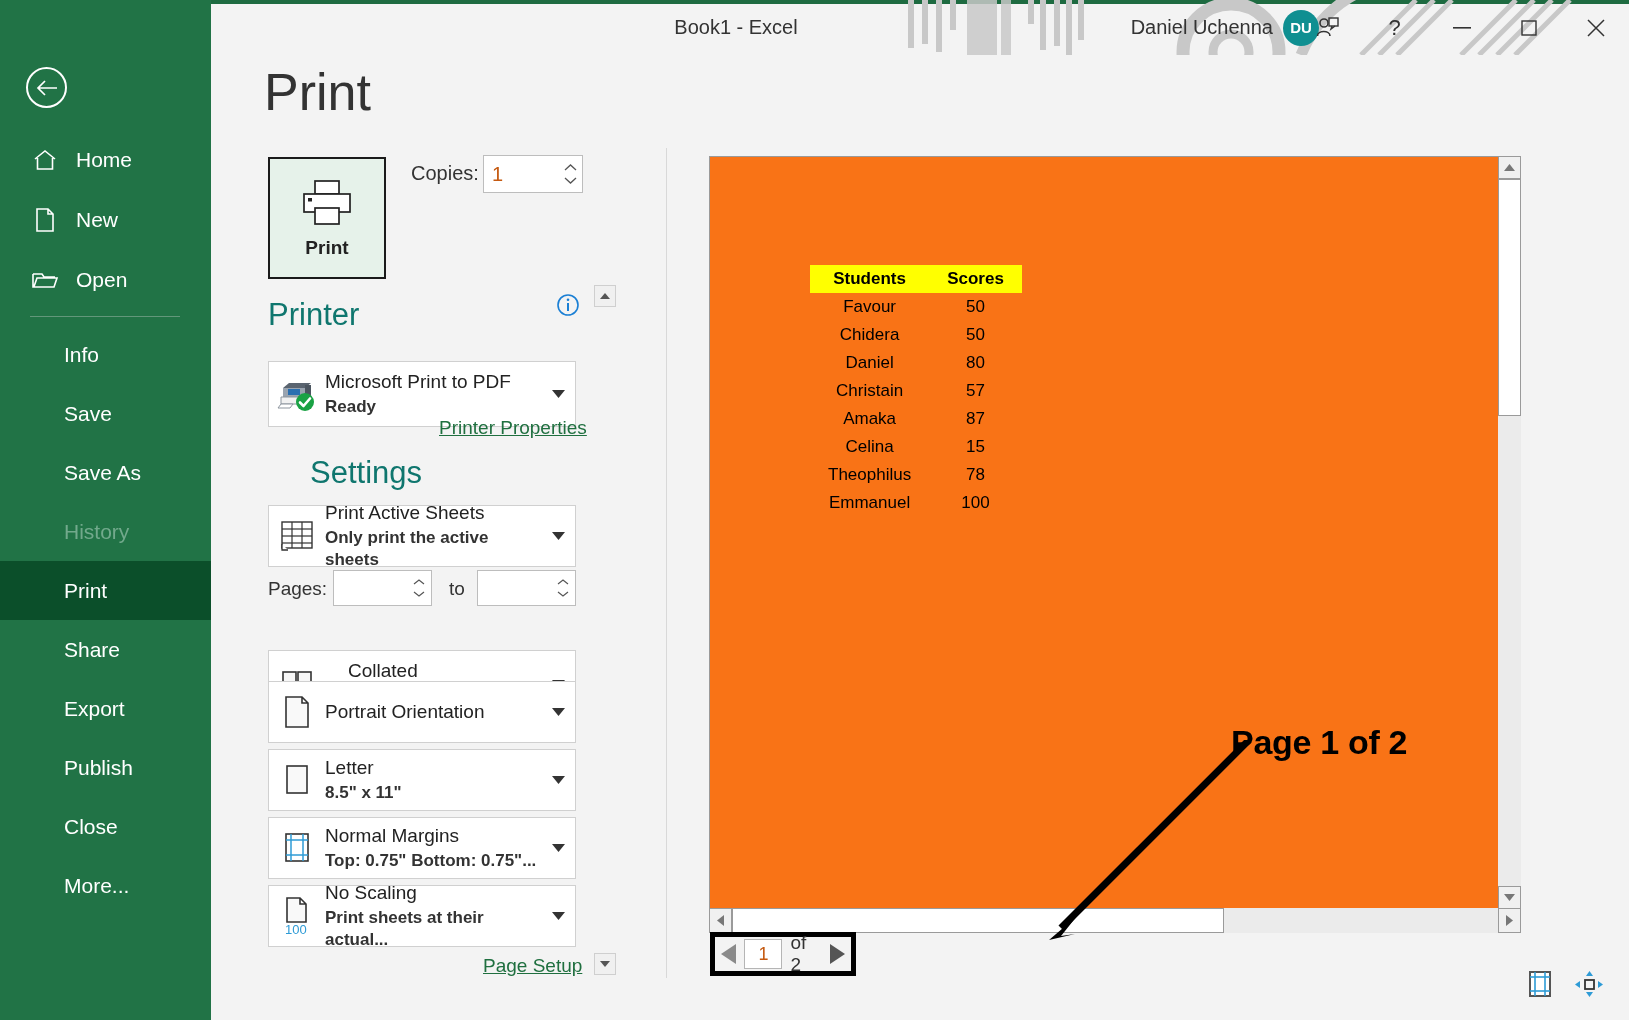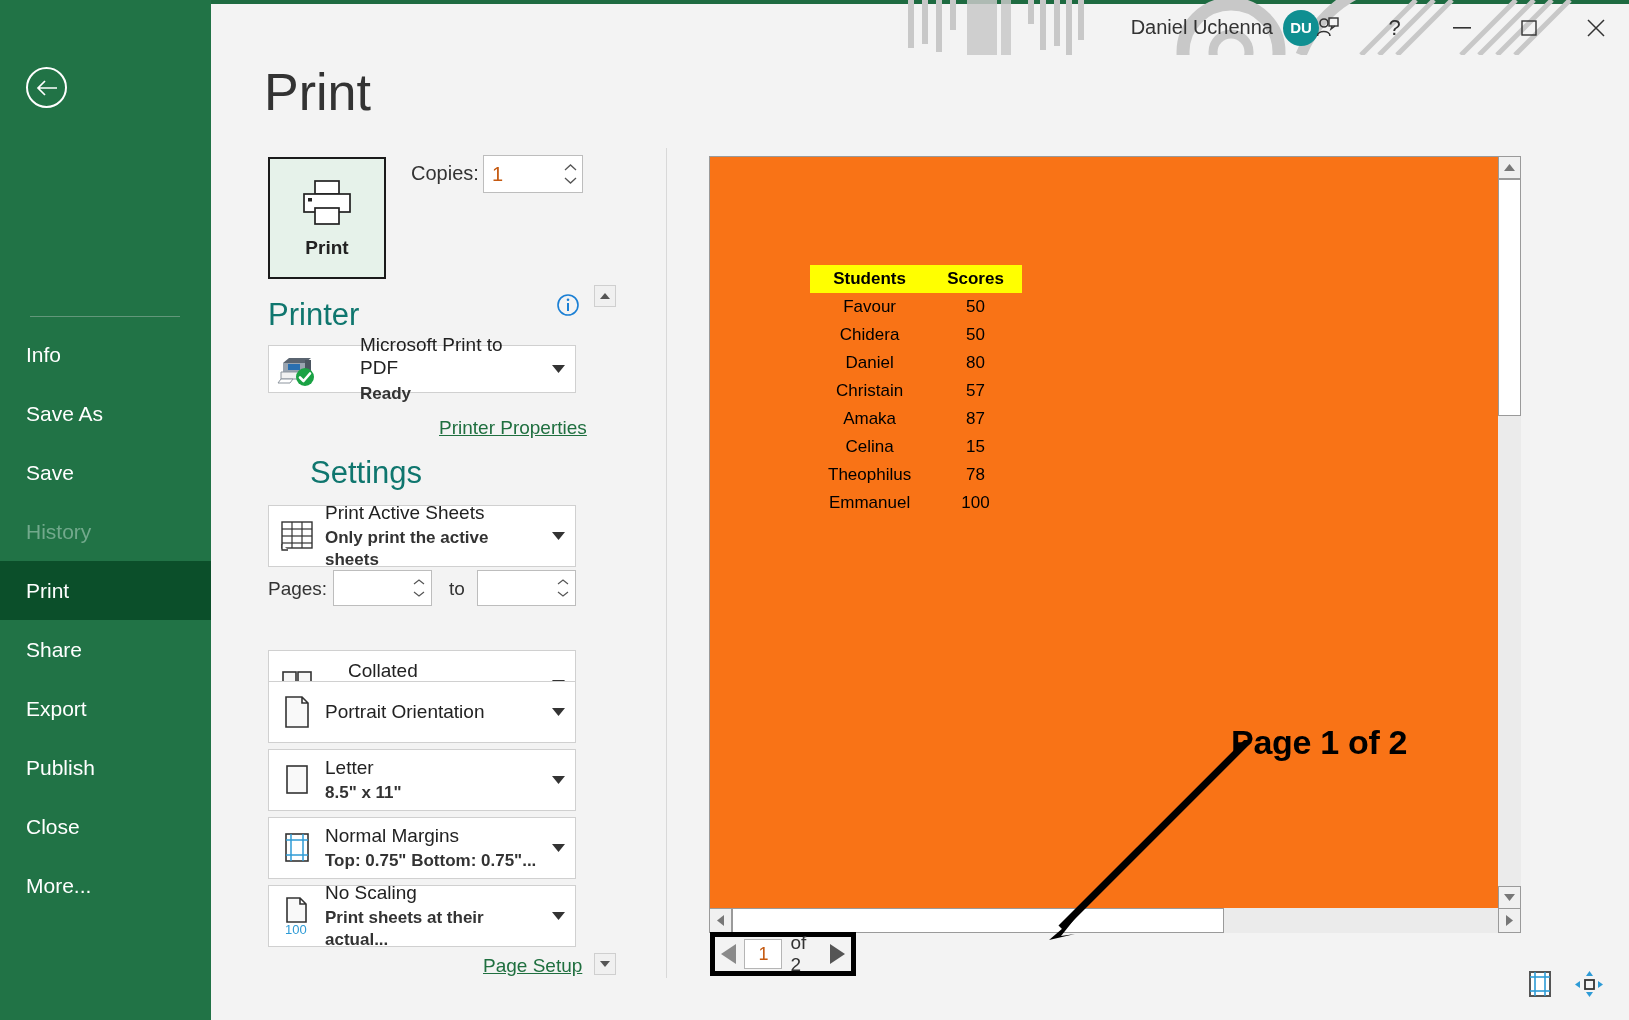--- a/index.html
+++ b/index.html
@@ -34,21 +34,21 @@
     width: 30px; height: 30px; margin-right: 16px;
     display: flex; align-items: center; justify-content: center;
   }
   .nav-divider {
     position: absolute; left: 30px; top: 316px;
     width: 150px; height: 1px; background: #62977a;
   }
   .nav-bottom { position: absolute; left: 0; top: 325px; width: 211px; }
   .nav-item2 {
     display: flex; align-items: center;
-    height: 59px; padding-left: 26px;
+    height: 59px; padding-left: 64px;
     color: #ffffff; font-size: 21px; cursor: pointer;
   }
   .nav-item2.dim { color: #72a98c; cursor: default; }
   .nav-item2.active { background: #0b4f2a; }
 
   
   #main {
     position: absolute; left: 211px; top: 0;
     width: 1418px; height: 1020px; background: #f3f3f3;
   }
@@ -245,32 +245,58 @@
 <div id="app">
 
   <div id="sidebar">
 
     <div class="back-btn">
       <svg width="22" height="18" viewBox="0 0 22 18">
         <path d="M9 2 L2 9 L9 16 M2 9 L21 9" stroke="#ffffff" stroke-width="1.7" fill="none"></path>
       </svg>
     </div>
 
+    <div class="nav-top">
+      <div class="nav-item">
+        <span class="ico">
+          <svg width="26" height="24" viewBox="0 0 26 24">
+            <path d="M3 11 L13 3 L23 11 M5.5 10 L5.5 21 L20.5 21 L20.5 10" stroke="#ffffff" stroke-width="1.6" fill="none"></path>
+          </svg>
+        </span>
+        <span>Home</span>
+      </div>
+      <div class="nav-item">
+        <span class="ico">
+          <svg width="22" height="26" viewBox="0 0 22 26">
+            <path d="M3 2 L14 2 L19 7 L19 24 L3 24 Z M14 2 L14 7 L19 7" stroke="#ffffff" stroke-width="1.6" fill="none"></path>
+          </svg>
+        </span>
+        <span>New</span>
+      </div>
+      <div class="nav-item">
+        <span class="ico">
+          <svg width="28" height="24" viewBox="0 0 28 24">
+            <path d="M2 6 L11 6 L13 9 L24 9 M2 6 L2 19 L23 19 L26 10 L6 10 L3 18.5" stroke="#ffffff" stroke-width="1.6" fill="none"></path>
+          </svg>
+        </span>
+        <span>Open</span>
+      </div>
+    </div>
 
     <div class="nav-divider"></div>
 
     <div class="nav-bottom">
       <div class="nav-item2">
           <span>Info</span>
         </div>
       <div class="nav-item2">
+          <span>Save</span>
+        </div>
+      <div class="nav-item2">
           <span>Save As</span>
-        </div>
-      <div class="nav-item2">
-          <span>Save</span>
         </div>
       <div class="nav-item2 dim">
           <span>History</span>
         </div>
       <div class="nav-item2 active">
           <span>Print</span>
         </div>
       <div class="nav-item2">
           <span>Share</span>
         </div>
@@ -316,20 +342,21 @@
           <line x1="1150" y1="55" x2="1205" y2="0"></line>
           <line x1="1168" y1="55" x2="1223" y2="0"></line>
           <line x1="1186" y1="55" x2="1241" y2="0"></line>
           <line x1="1250" y1="55" x2="1305" y2="0"></line>
           <line x1="1268" y1="55" x2="1323" y2="0"></line>
           <line x1="1286" y1="55" x2="1341" y2="0"></line>
           <line x1="1304" y1="55" x2="1359" y2="0"></line>
         </g>
       </svg>
 
+      <div class="title-text">Book1  -  Excel</div>
 
       <div class="acct">
         <span class="acct-name">Daniel Uchenna</span>
         <span class="avatar">DU</span>
       </div>
 
       <div class="win-btns">
         <div class="wb">
           <svg width="24" height="24" viewBox="0 0 24 24">
             <circle cx="8" cy="7" r="4" fill="none" stroke="#333" stroke-width="1.6"></circle>
@@ -386,21 +413,21 @@
 
     <div class="sec-head" style="left:57px; top:297px;">Printer</div>
     <div class="info-icon">
       <svg width="24" height="24" viewBox="0 0 24 24">
         <circle cx="12" cy="12" r="10" fill="none" stroke="#1a7fd4" stroke-width="1.6"></circle>
         <circle cx="12" cy="6.8" r="1.3" fill="#1a7fd4"></circle>
         <rect x="11" y="10" width="2" height="8" fill="#1a7fd4"></rect>
       </svg>
     </div>
 
-    <div class="dd" style="top:345px; height:48px;gap:35px;">
+    <div class="dd" style="top:361px; height:66px;">
       <span class="dd-ico">
         <svg width="44" height="36" viewBox="0 0 44 36">
           <path d="M8 12 L14 7 L36 7 L30 12 Z" fill="#5a6470"></path>
           <rect x="8" y="12" width="22" height="9" fill="#9aa4b0"></rect>
           <rect x="30" y="9" width="6" height="12" fill="#4b5560"></rect>
           <rect x="13" y="13" width="12" height="6" fill="#2a6fb0"></rect>
           <path d="M6 21 L30 21 L30 28 L6 28 Z" fill="#f1f1f1" stroke="#8d959e" stroke-width="1"></path>
           <path d="M6 28 L18 28 L15 32 L3 32 Z" fill="#ffffff" stroke="#8d959e" stroke-width="1"></path>
           <circle cx="30" cy="26" r="9" fill="#1aa244"></circle>
           <path d="M25 26.5 L28.5 30 L35 22.5" stroke="#ffffff" stroke-width="2.6" fill="none" stroke-linecap="round" stroke-linejoin="round"></path>

